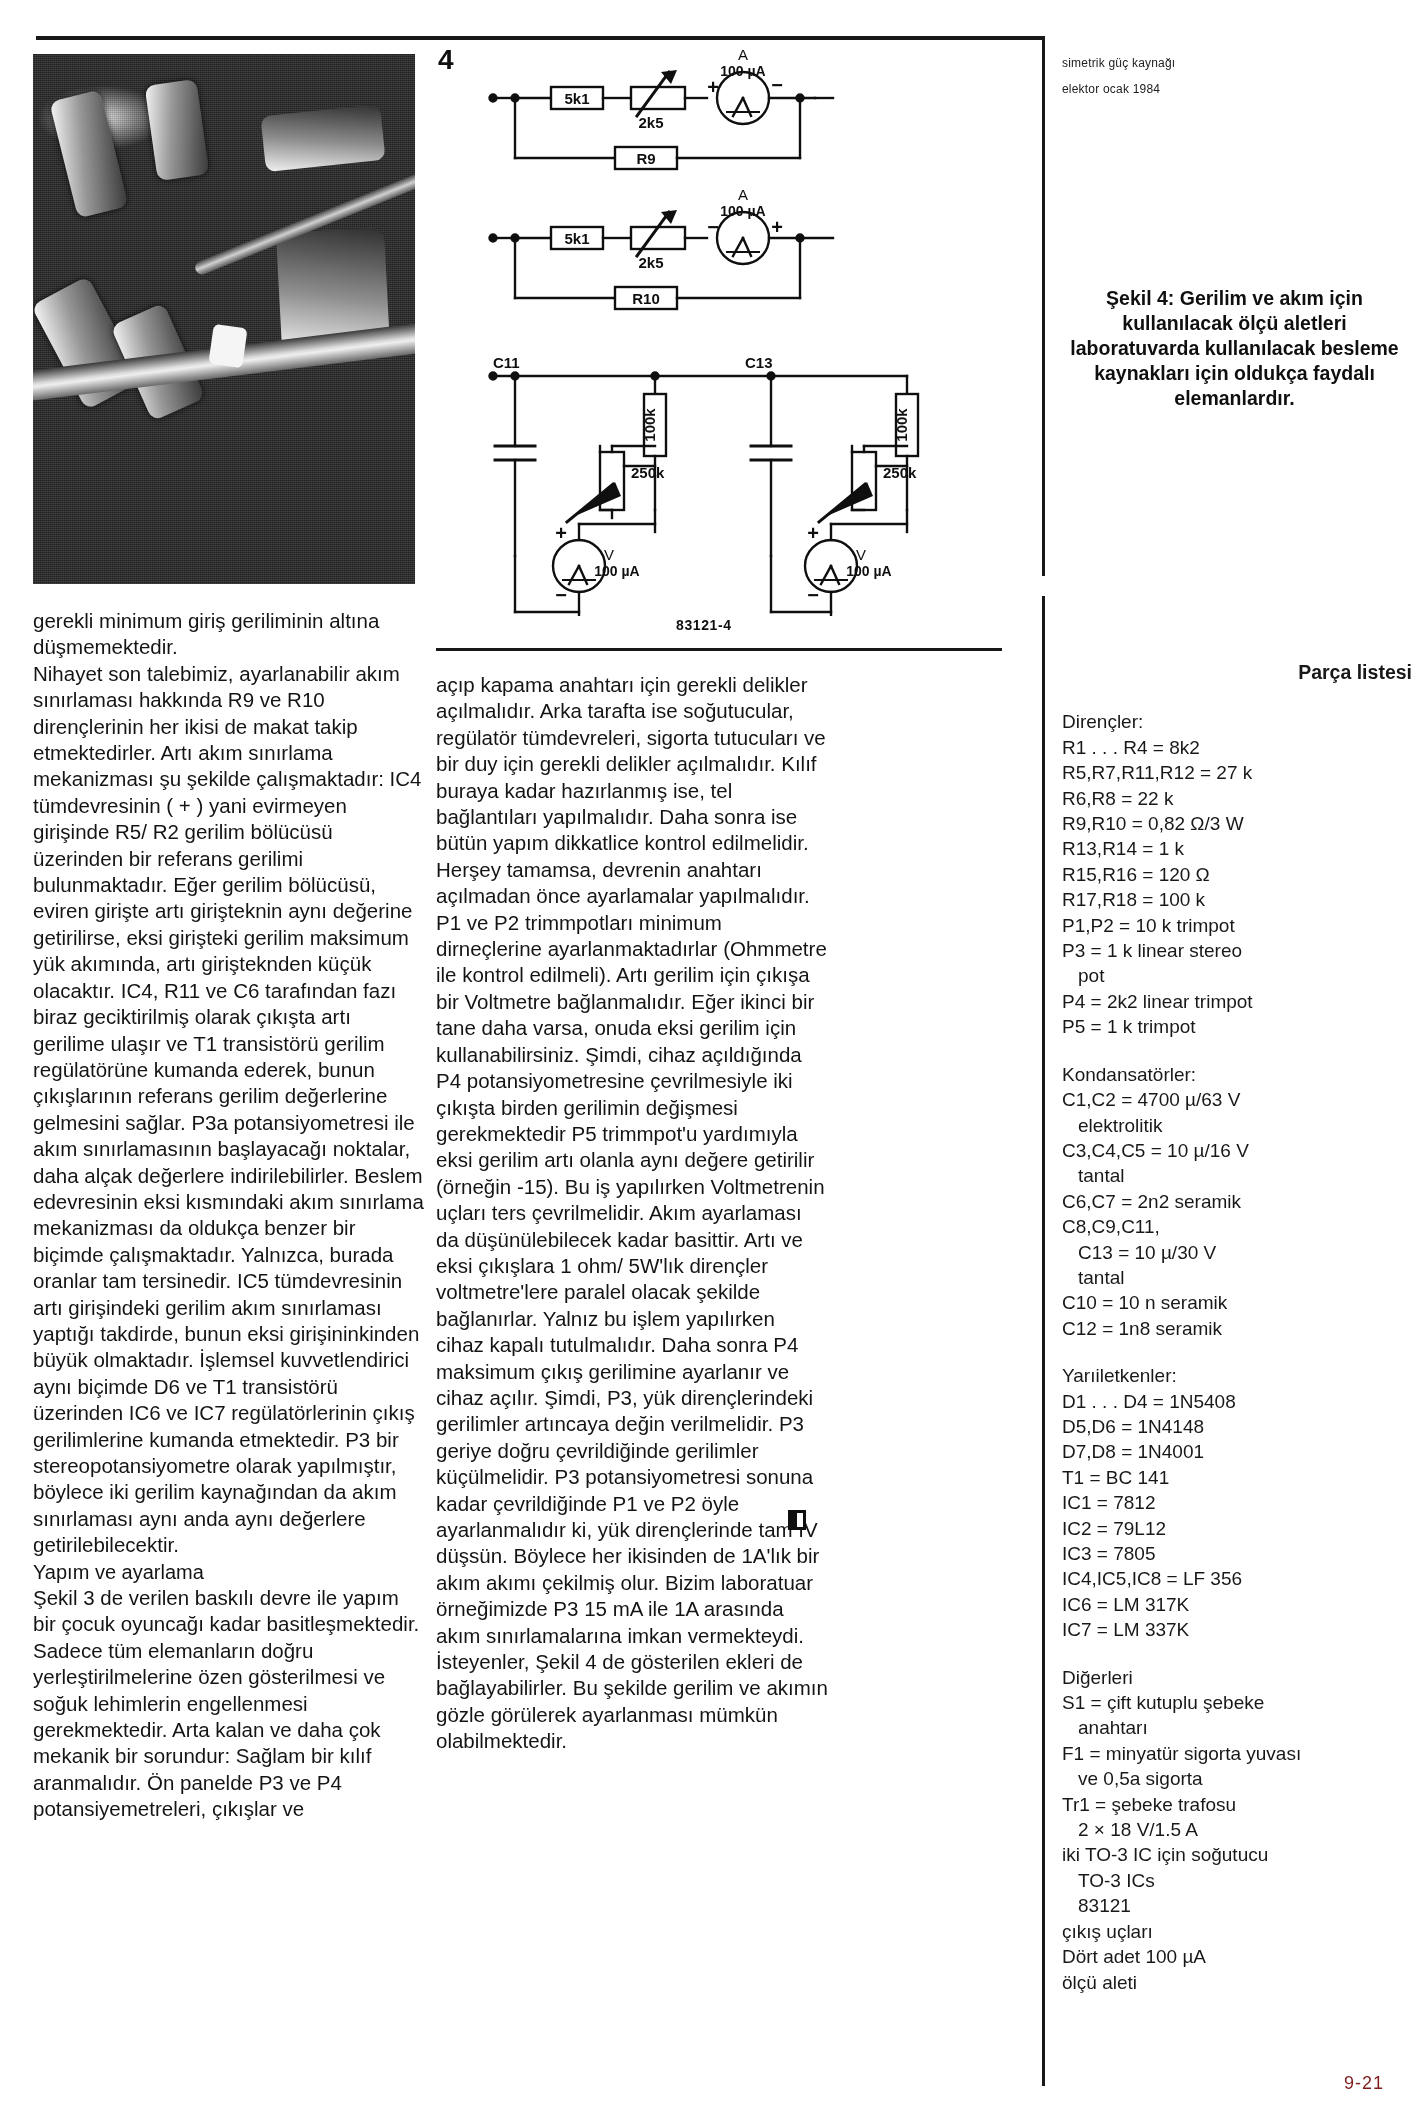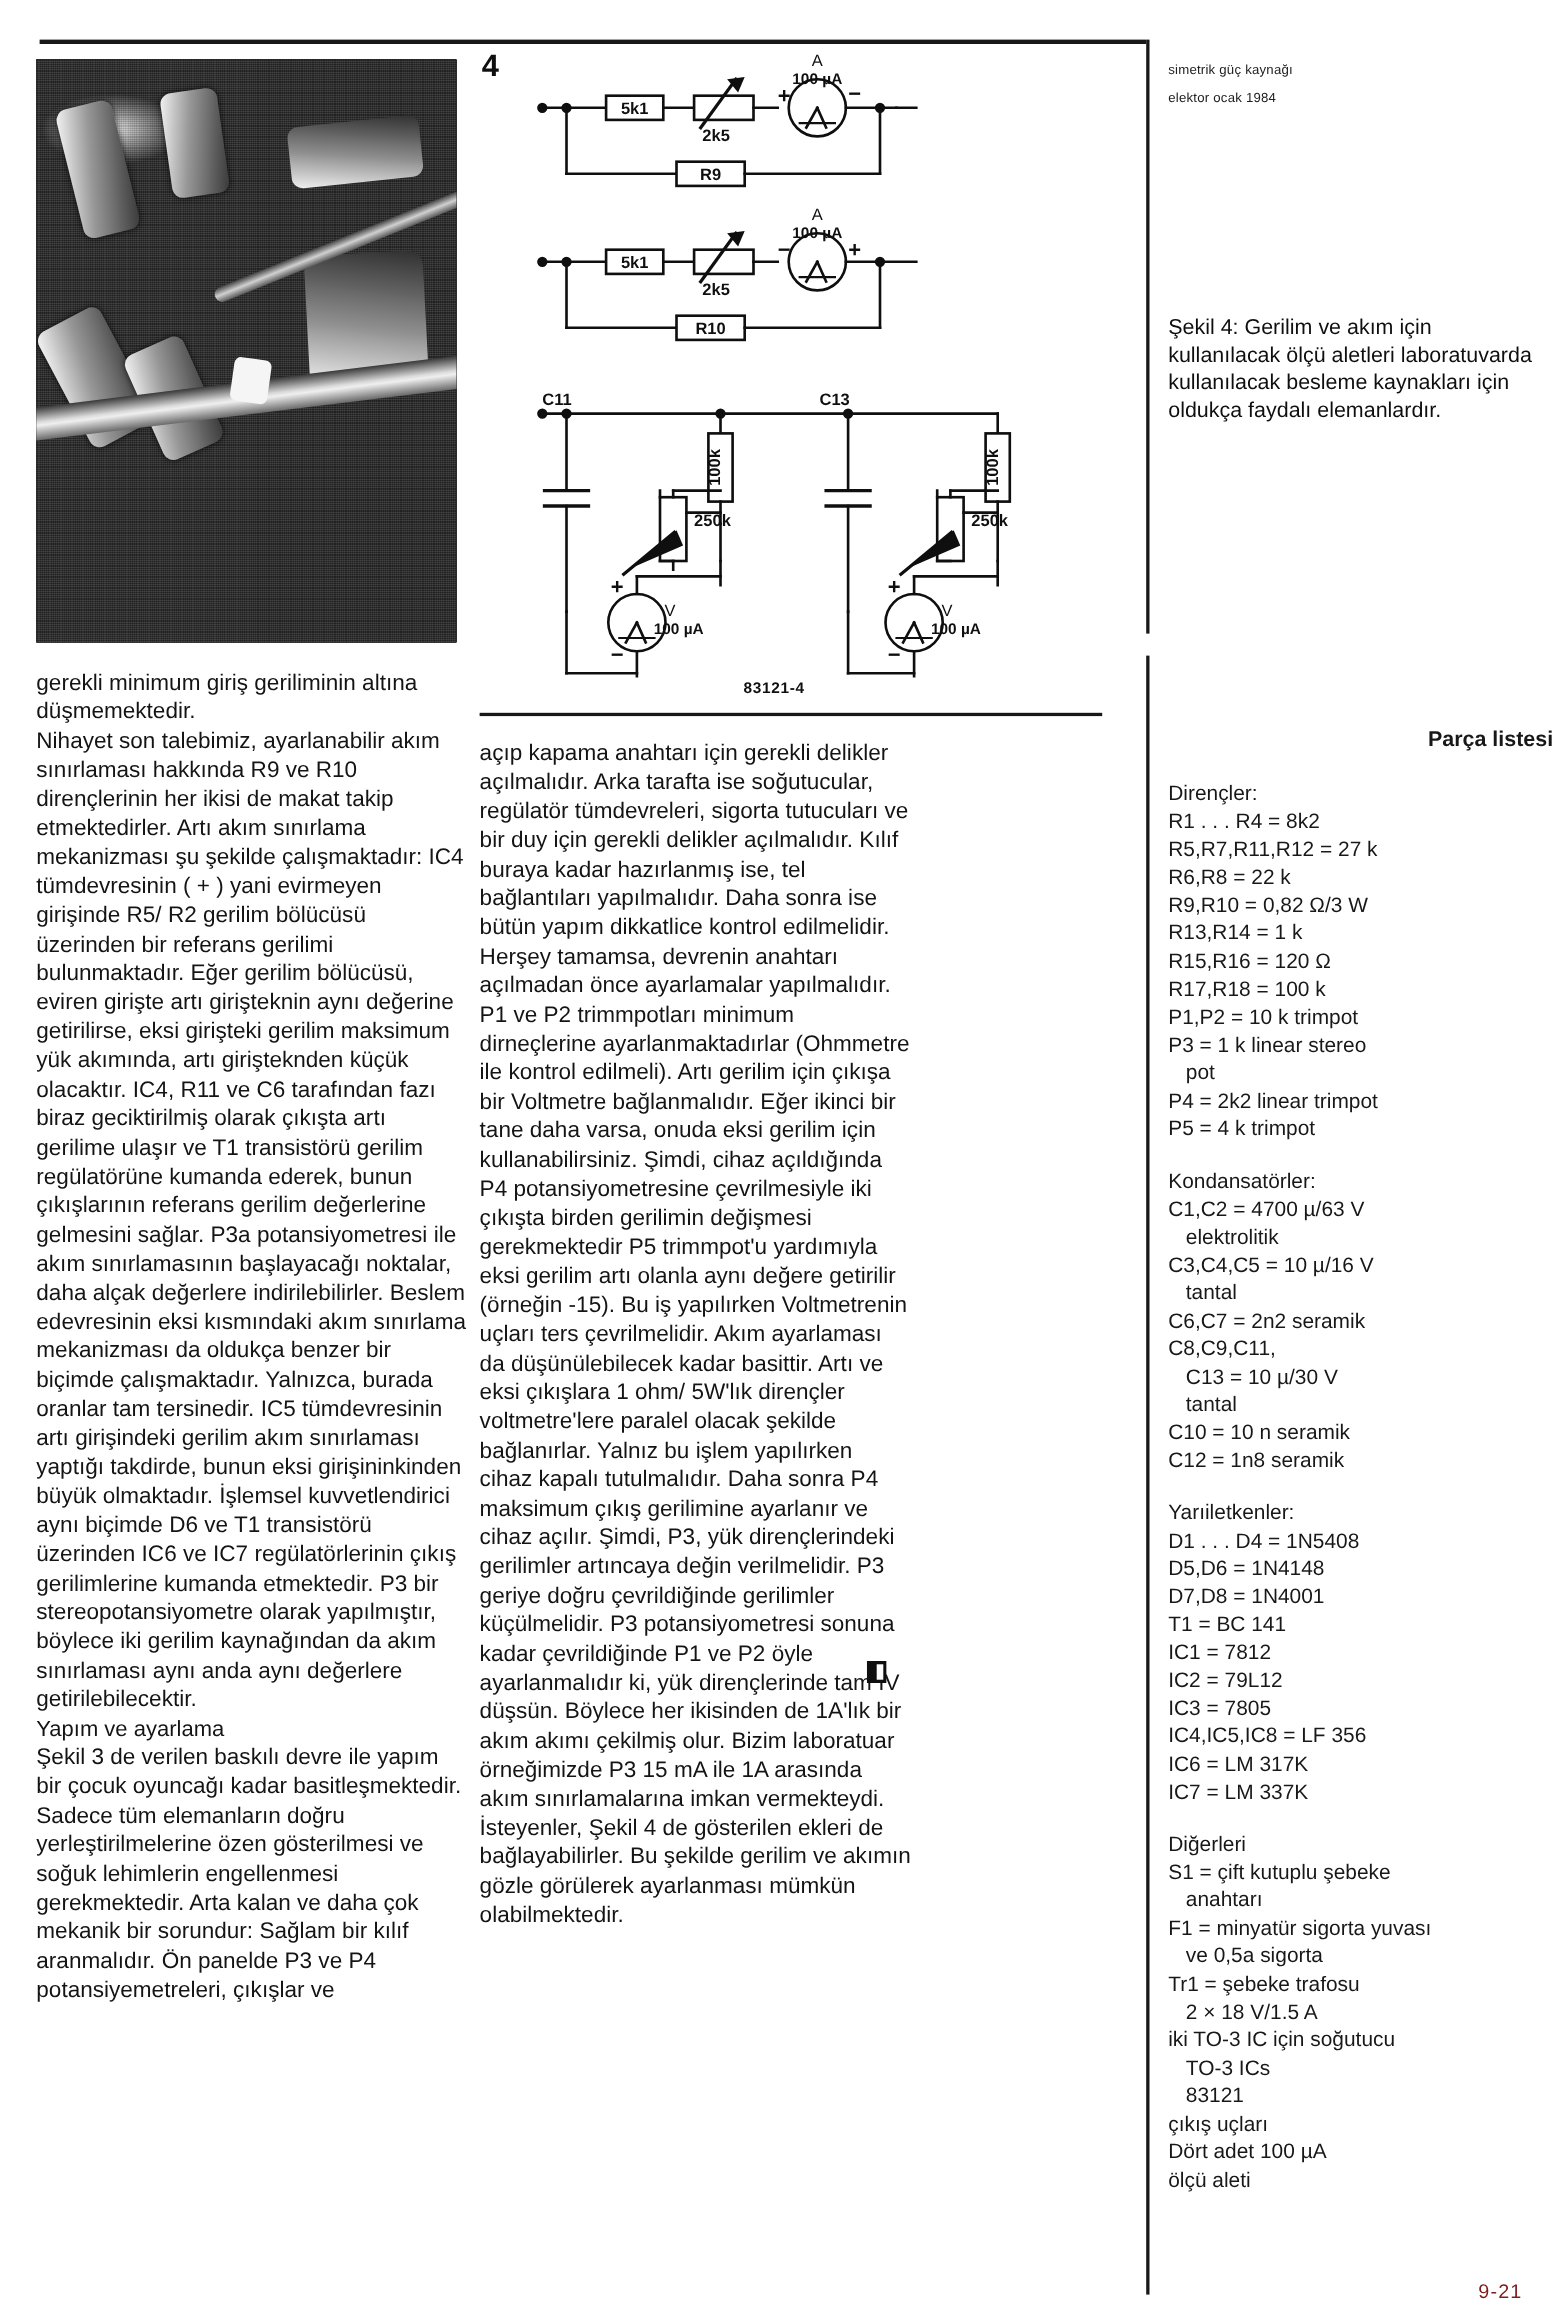--- a/index.html
+++ b/index.html
@@ -16,21 +16,21 @@
   
   .v-divider{position:absolute;left:1042px;top:36px;width:3px;height:540px;background:#1a1a1a;}
   .v-divider2{position:absolute;left:1042px;top:596px;width:3px;height:1490px;background:#1a1a1a;}
 
   
   .masthead{position:absolute;left:1062px;top:50px;width:350px;
     font-size:12px;line-height:26px;color:#222;letter-spacing:.2px;}
 
   
   .fig-caption{position:absolute;left:1062px;top:286px;width:345px;
-    font-size:19.5px;line-height:25px;font-weight:normal;color:#111;}
+    font-size:19.5px;line-height:25px;font-weight:bold;color:#111;text-align:center;}
 
   
   .parts{position:absolute;left:1062px;top:660px;width:350px;font-size:19px;line-height:25.4px;color:#1a1a1a;}
   .parts h3{font-size:19.5px;font-weight:bold;margin:0 0 24px 0;text-align:right;}
   .parts .grp{margin:0 0 22px 0;}
   .parts .grp-title{font-weight:normal;}
   .parts .ln{white-space:pre;}
   .parts .ind{padding-left:16px;}
 
   
@@ -287,21 +287,21 @@
           <div class="ln">R5,R7,R11,R12 = 27 k</div>
           <div class="ln">R6,R8 = 22 k</div>
           <div class="ln">R9,R10 = 0,82 Ω/3 W</div>
           <div class="ln">R13,R14 = 1 k</div>
           <div class="ln">R15,R16 = 120 Ω</div>
           <div class="ln">R17,R18 = 100 k</div>
           <div class="ln">P1,P2 = 10 k trimpot</div>
           <div class="ln">P3 = 1 k linear stereo</div>
           <div class="ln ind">pot</div>
           <div class="ln">P4 = 2k2 linear trimpot</div>
-          <div class="ln">P5 = 4 k trimpot</div>
+          <div class="ln">P5 = 1 k trimpot</div>
         </div>
         <div class="grp">
           <div class="grp-title">Kondansatörler:</div>
           <div class="ln">C1,C2 = 4700 µ/63 V</div>
           <div class="ln ind">elektrolitik</div>
           <div class="ln">C3,C4,C5 = 10 µ/16 V</div>
           <div class="ln ind">tantal</div>
           <div class="ln">C6,C7 = 2n2 seramik</div>
           <div class="ln">C8,C9,C11,</div>
           <div class="ln ind">C13 = 10 µ/30 V</div>

